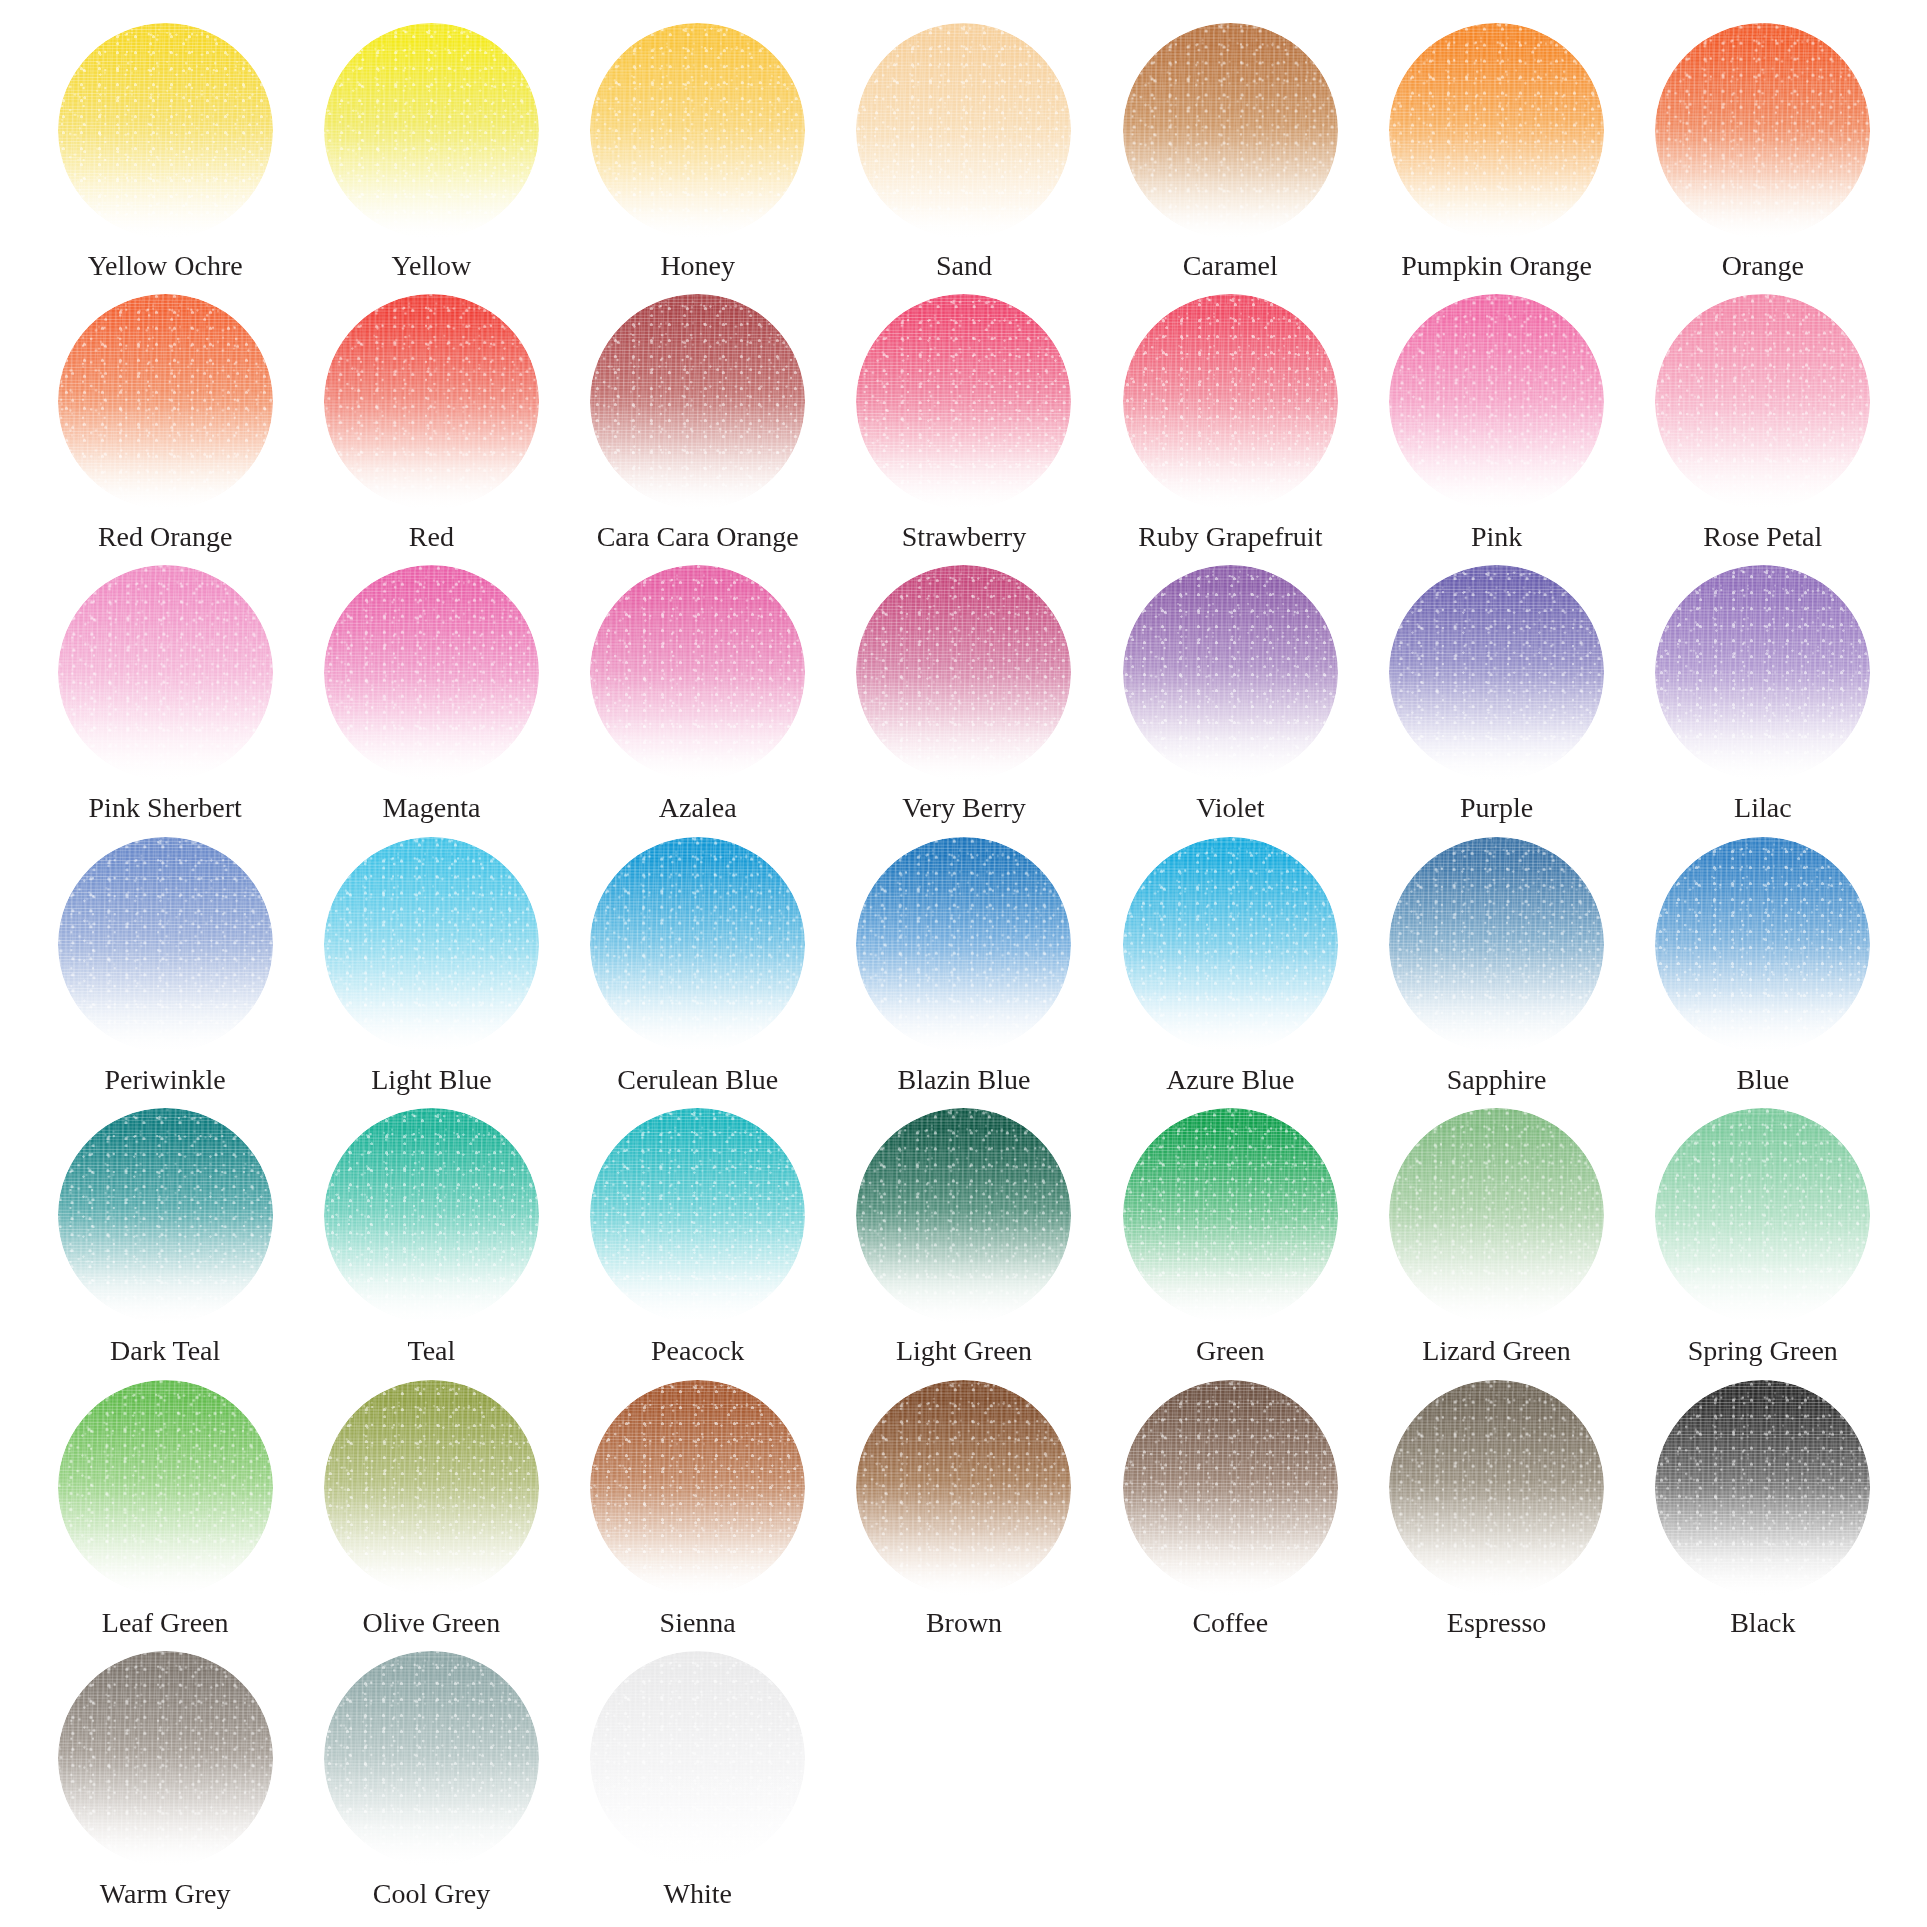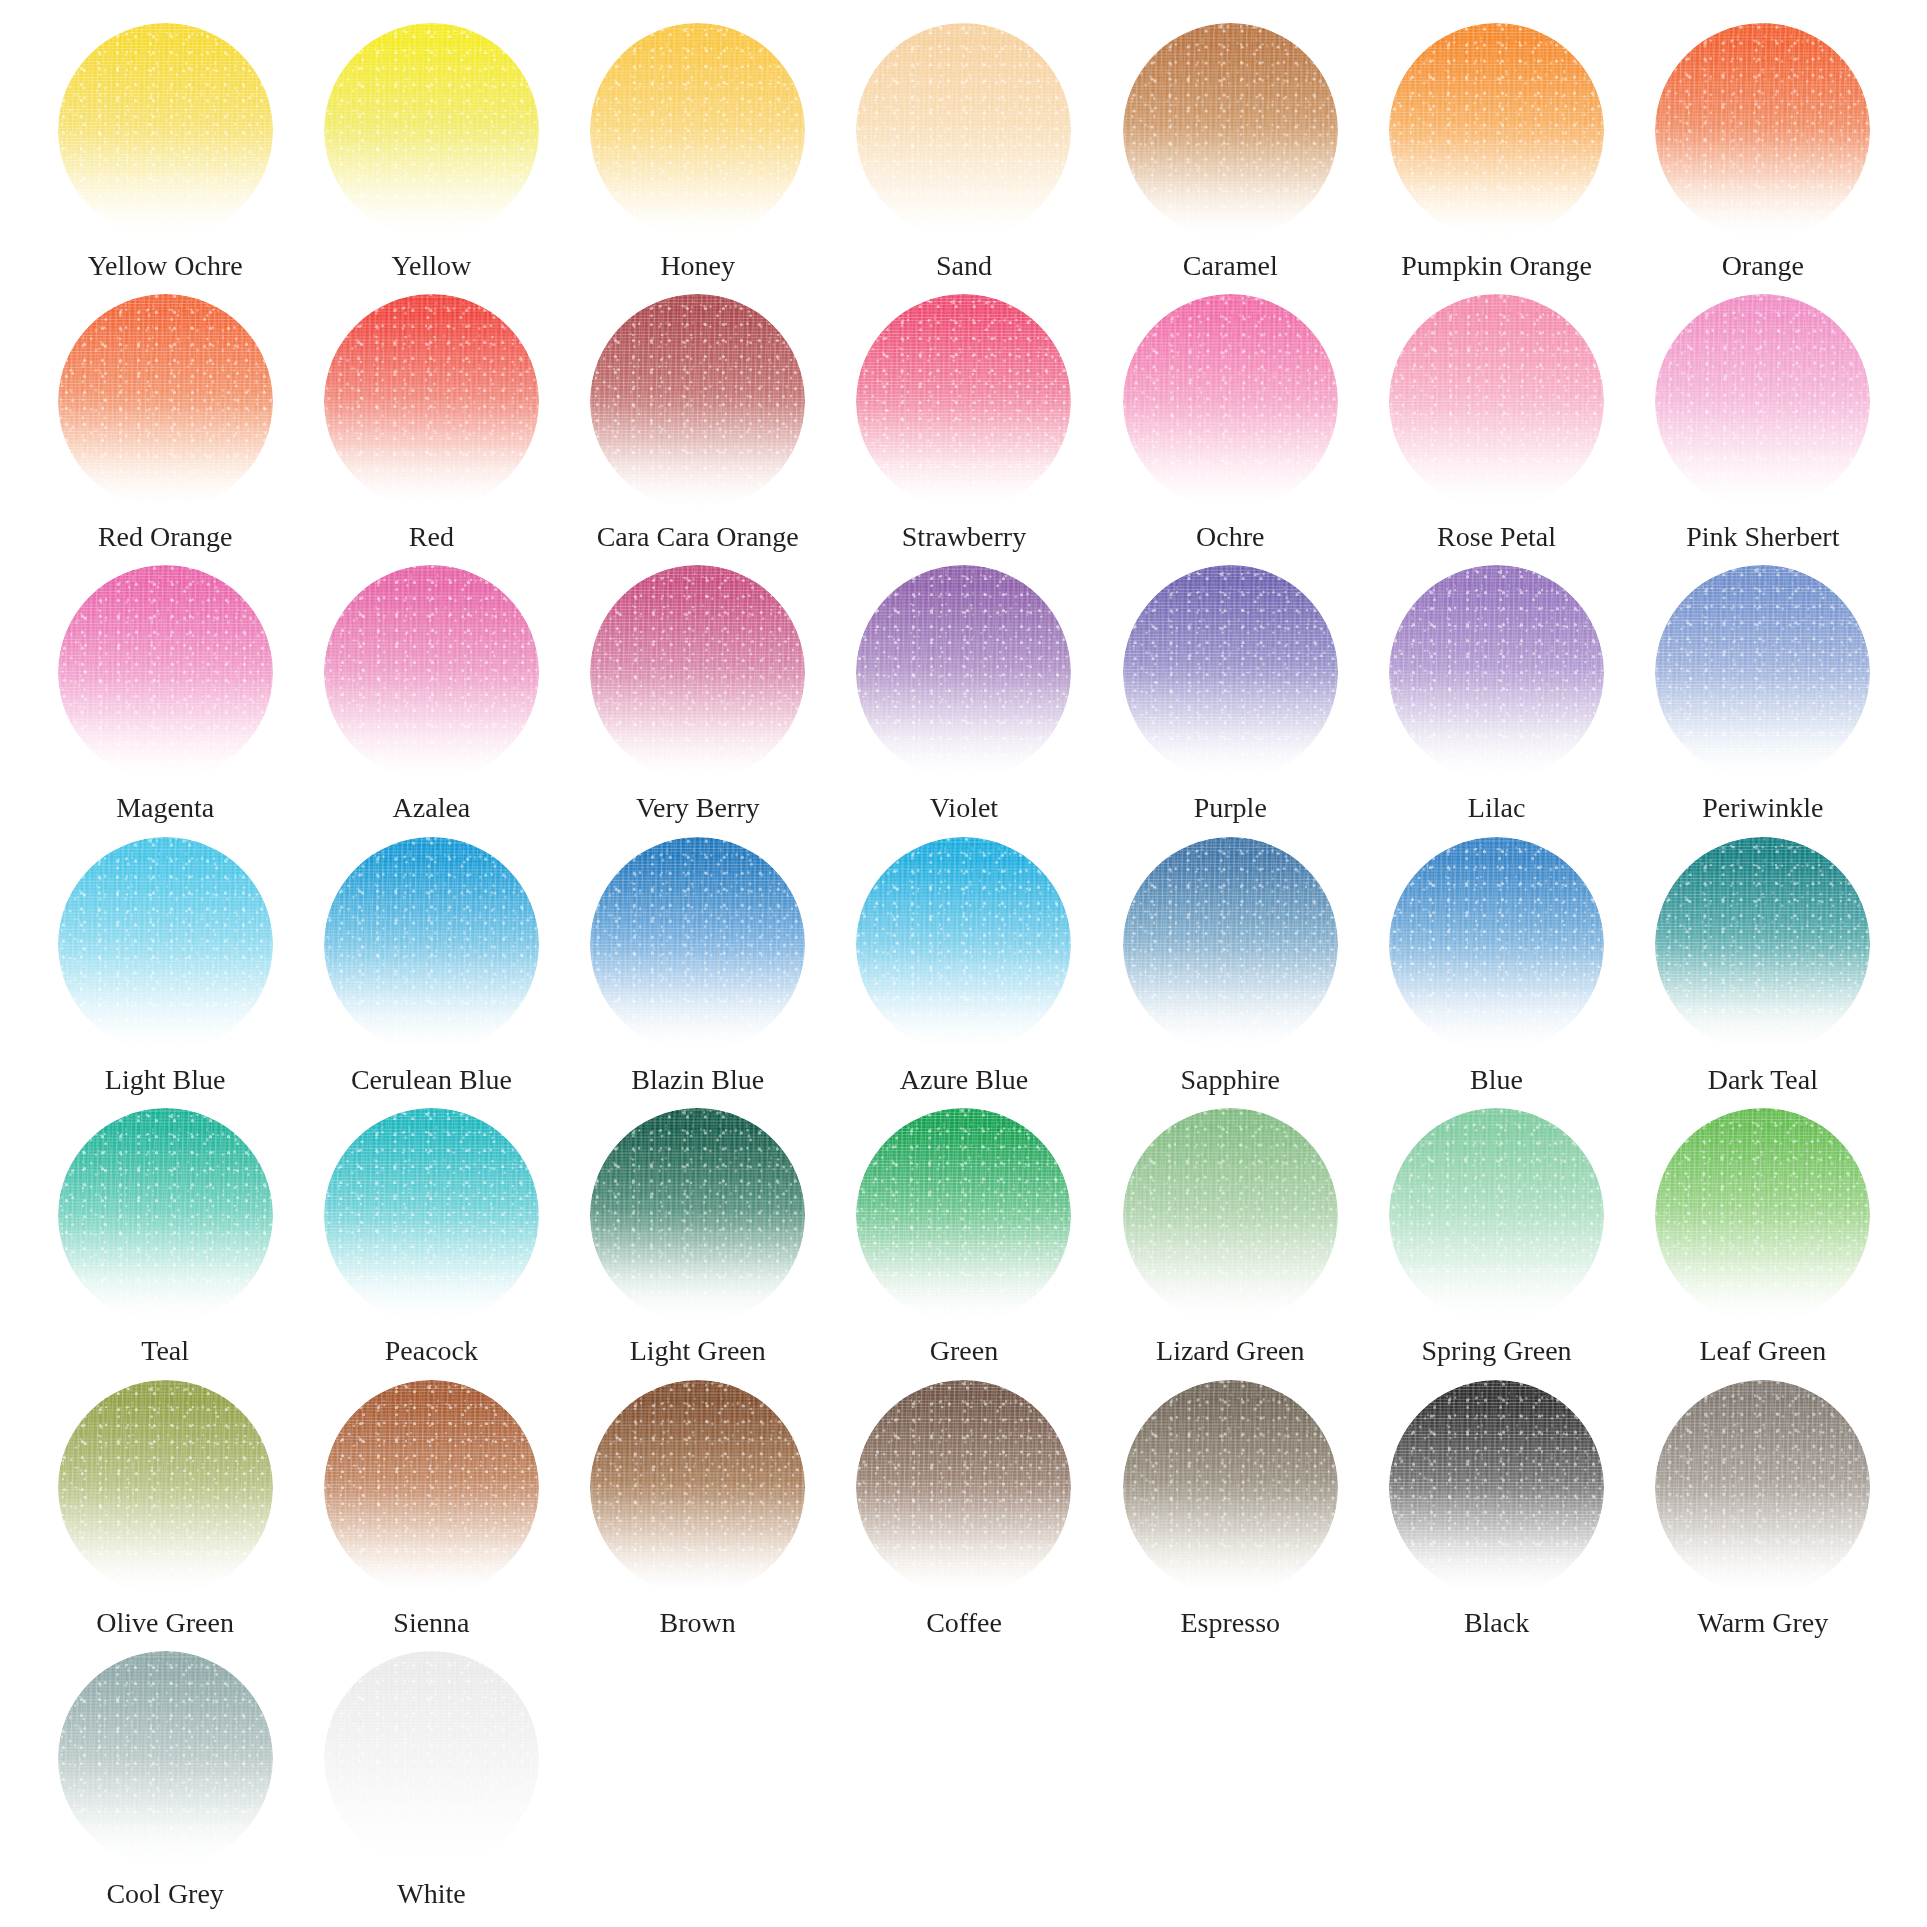--- a/index.html
+++ b/index.html
@@ -250,27 +250,38 @@
           <div class="grain" style="background-position: 11.3px 0px, 5.6px 0px, 0px 1.9px;"></div>
           <div class="speckle" style="background-position: 4.7px 15px;"></div>
           <div class="fade"></div>
         </div>
       </div>
       <div class="label">Strawberry</div>
     </div>
     <div class="cell">
       <div class="swatch-wrap">
         <div class="swatch">
+          <div class="grad" style="background: linear-gradient(rgb(239, 74, 99) 0%, rgb(239, 74, 99) 9%, rgb(241, 138, 155) 46%, rgb(252, 225, 230) 84%, rgb(255, 255, 255) 100%);"></div>
+          <div class="grain" style="background-position: 5.6px 4.7px, 0px 0px, 0px 12.2px;"></div>
+          <div class="speckle" style="background-position: 17px 13px;"></div>
+          <div class="fade"></div>
+        </div>
+      </div>
+      <div class="label">Ruby Grapefruit</div>
+    </div>
+    <div class="cell">
+      <div class="swatch-wrap">
+        <div class="swatch">
           <div class="grad" style="background: linear-gradient(rgb(240, 104, 165) 0%, rgb(240, 104, 165) 9%, rgb(244, 156, 195) 46%, rgb(253, 228, 239) 84%, rgb(255, 255, 255) 100%);"></div>
           <div class="grain" style="background-position: 0px 9.4px, 2.8px 0px, 0px 6.6px;"></div>
           <div class="speckle" style="background-position: 7.5px 11.3px;"></div>
           <div class="fade"></div>
         </div>
       </div>
-      <div class="label">Ochre</div>
+      <div class="label">Pink</div>
     </div>
     <div class="cell">
       <div class="swatch-wrap">
         <div class="swatch">
           <div class="grad" style="background: linear-gradient(rgb(243, 135, 168) 0%, rgb(243, 135, 168) 9%, rgb(246, 174, 197) 46%, rgb(253, 234, 240) 84%, rgb(255, 255, 255) 100%);"></div>
           <div class="grain" style="background-position: 6.6px 3.8px, 5.6px 0px, 0px 0.9px;"></div>
           <div class="speckle" style="background-position: 20px 9.4px;"></div>
           <div class="fade"></div>
         </div>
       </div>

